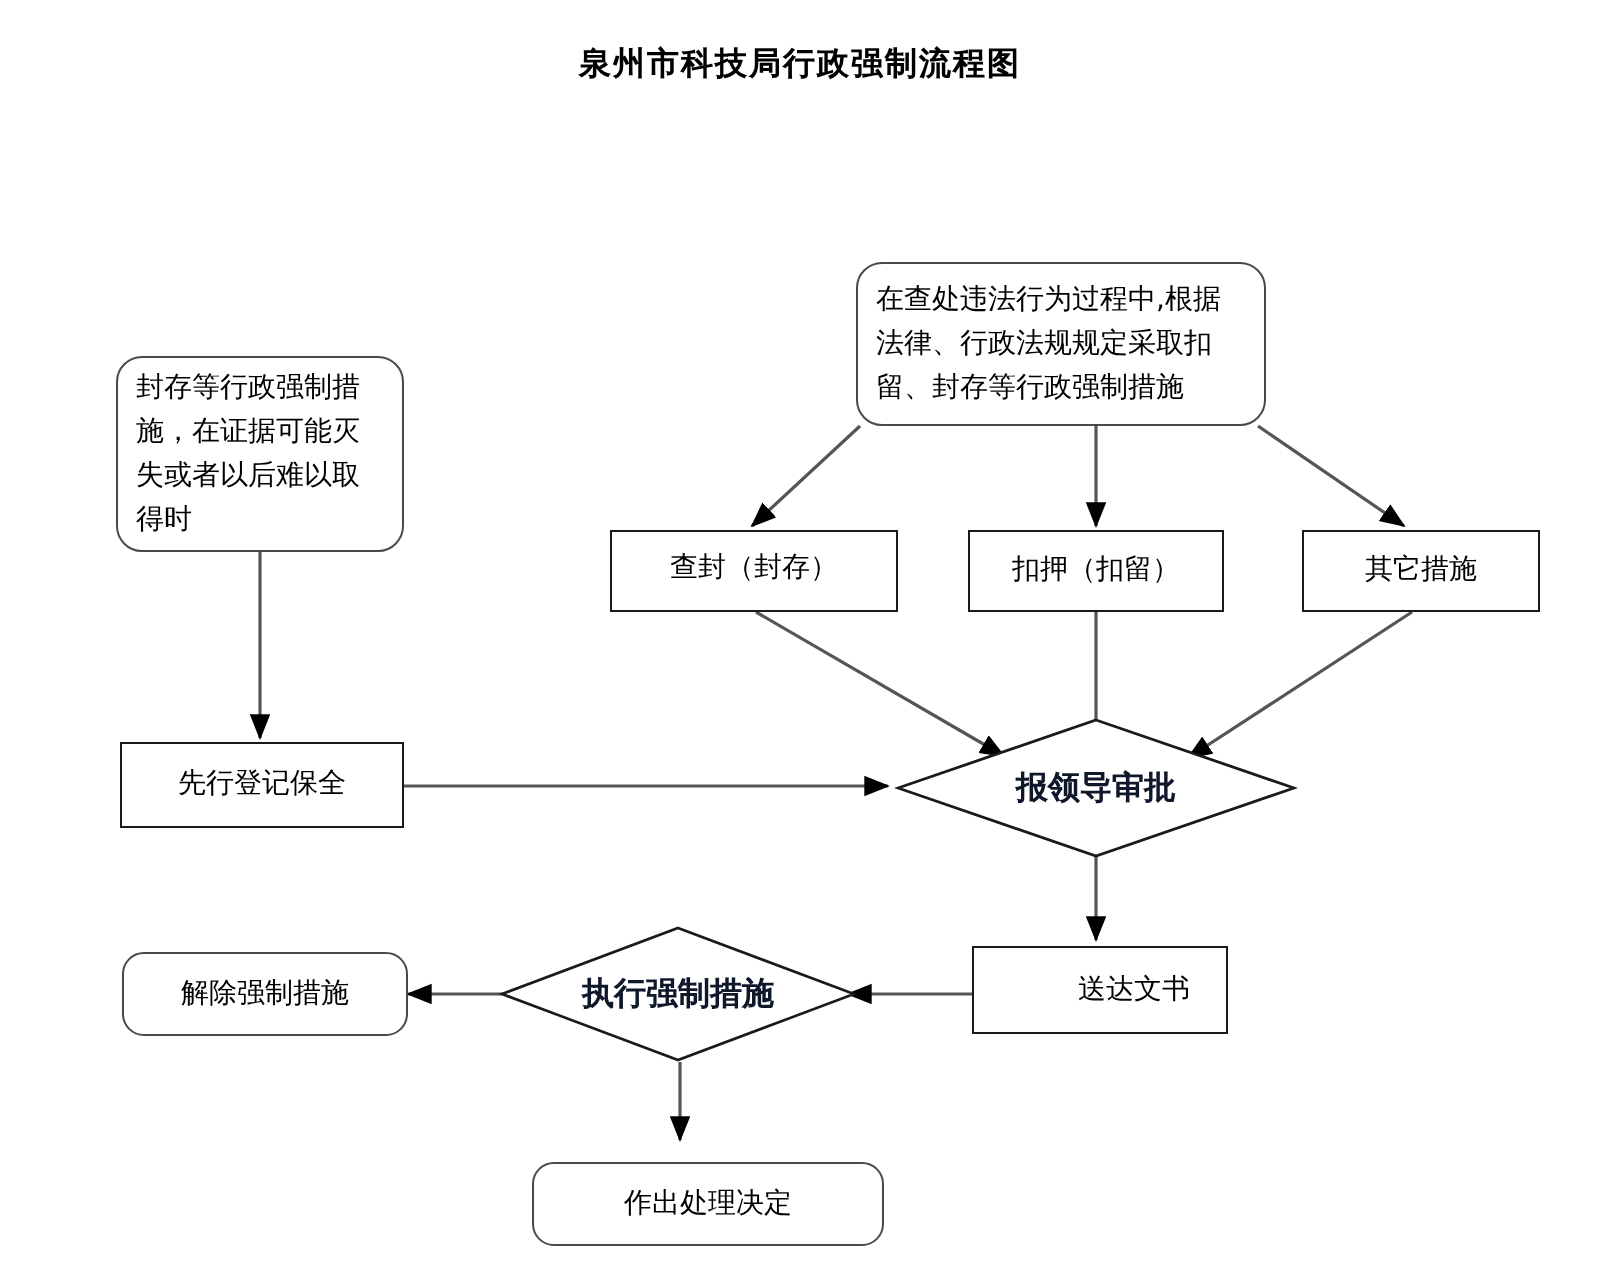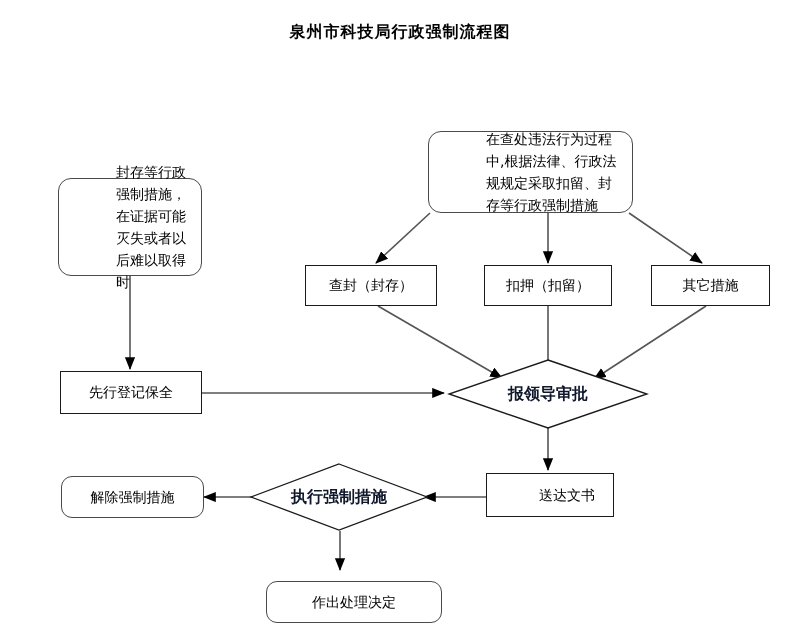--- a/index.html
+++ b/index.html
@@ -53,21 +53,20 @@
   .rect {
     border: 1.4px solid #1a1a1a;
   }
   .round {
     border: 1.6px solid #4a4a4a;
     border-radius: 11px;
   }
   .round-lg {
     border: 1.6px solid #4a4a4a;
     border-radius: 13px;
-    padding-left: 48px;
   }
   .para {
     display: block;
     padding: 0 9px;
     text-align: left;
     line-height: 22px;
   }
   .diamond-wrap {
     position: absolute;
     display: flex;
@@ -125,21 +124,21 @@
   </svg>
 
   <div class="node round-lg" style="left:58px; top:178px; width:144px; height:98px;">
     <span class="para">封存等行政强制措施，在证据可能灭失或者以后难以取得时</span>
   </div>
 
   <div class="node round-lg" style="left:428px; top:131px; width:205px; height:82px;">
     <span class="para">在查处违法行为过程中,根据法律、行政法规规定采取扣留、封存等行政强制措施</span>
   </div>
 
-  <div class="node rect" style="left:305px; top:265px; width:132px; height:41px;">
+  <div class="node rect" style="left:305px; top:265px; width:144px; height:41px;font-family:Liberation Mono, monospace;">
     <span>查封（封存）</span>
   </div>
 
   <div class="node rect" style="left:484px; top:265px; width:128px; height:41px;">
     <span>扣押（扣留）</span>
   </div>
 
   <div class="node rect" style="left:651px; top:265px; width:119px; height:41px;">
     <span>其它措施</span>
   </div>

